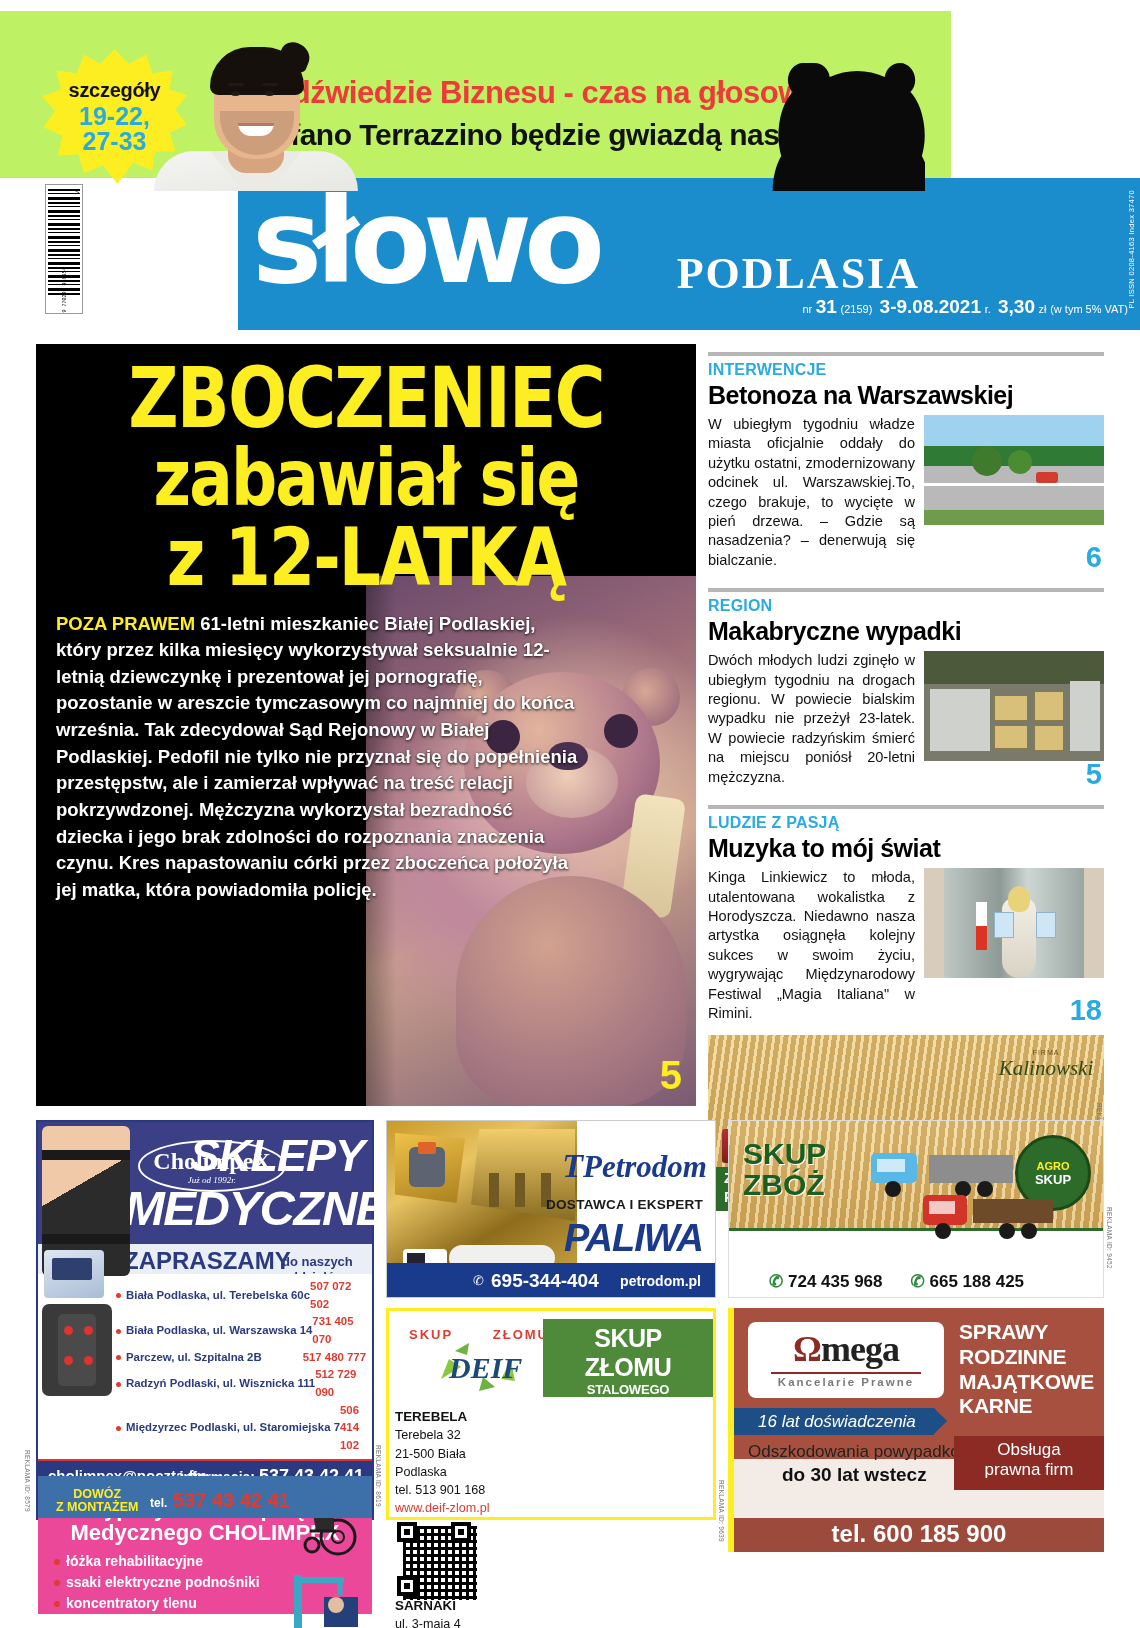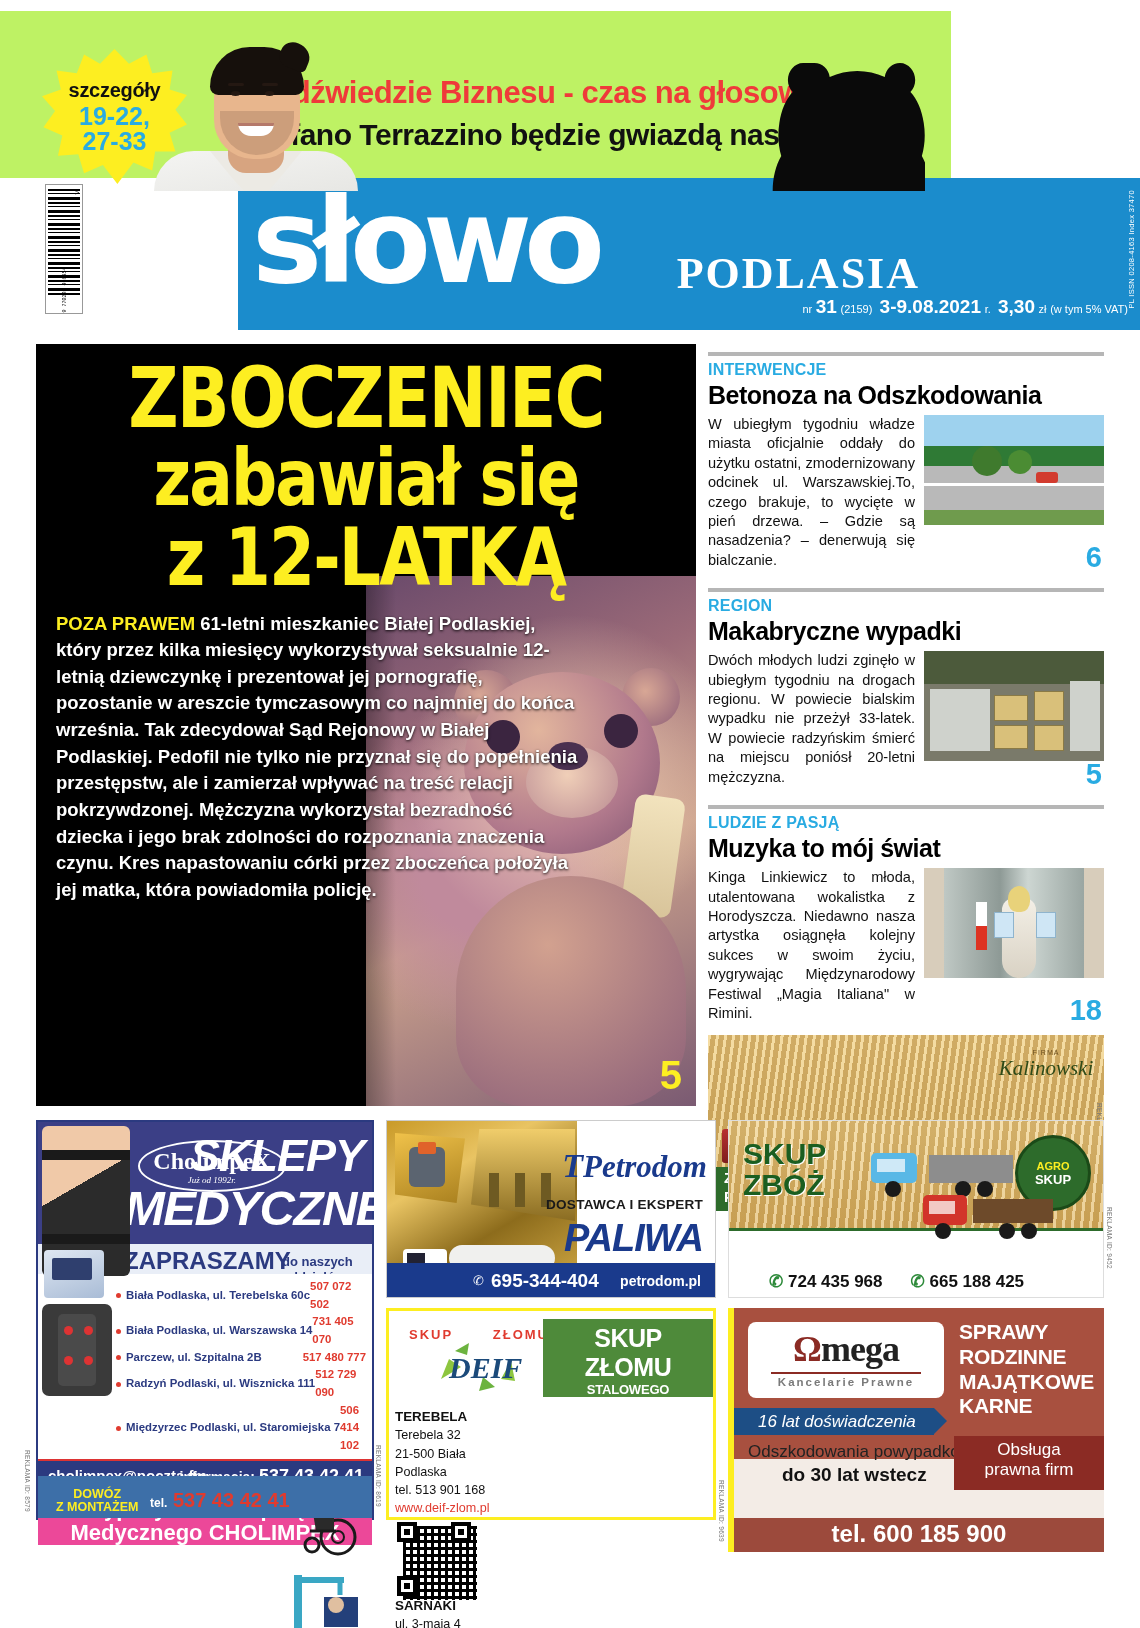--- a/index.html
+++ b/index.html
@@ -394,38 +394,38 @@
 
         <div class="lead-page">5</div>
       </div>
     </div>
 
     <div class="col-right">
 
       <div class="art">
         <div class="art-rule"></div>
         <div class="art-cat">INTERWENCJE</div>
-        <div class="art-title">Betonoza na Odszkodowania</div>
+        <div class="art-title">Betonoza na Warszawskiej</div>
         <div class="art-row">
           <div class="art-text">W ubiegłym tygodniu władze miasta oficjalnie oddały do użytku ostatni, zmodernizowany odcinek ul. Warszawskiej.To, czego brakuje, to wycięte w pień drzewa. – Gdzie są nasadzenia? – denerwują się bialczanie.</div>
           <div class="art-img img-road">
             <div class="tree"></div>
               <div class="tree2"></div>
               <div class="car"></div>
           </div>
         </div>
         <div class="art-page">6</div>
       </div>
 
       <div class="art">
         <div class="art-rule"></div>
         <div class="art-cat">REGION</div>
         <div class="art-title">Makabryczne wypadki</div>
         <div class="art-row">
-          <div class="art-text">Dwóch młodych ludzi zginęło w ubiegłym tygodniu na drogach regionu. W powiecie bialskim wypadku nie przeżył 33-latek. W powiecie radzyńskim śmierć na miejscu poniósł 20-letni mężczyzna.</div>
+          <div class="art-text">Dwóch młodych ludzi zginęło w ubiegłym tygodniu na drogach regionu. W powiecie bialskim wypadku nie przeżył 23-latek. W powiecie radzyńskim śmierć na miejscu poniósł 20-letni mężczyzna.</div>
           <div class="art-img img-wreck">
             <div class="metal" style="left:6px;top:38px;width:60px;height:62px;"></div>
             <div class="box" style="left:70px;top:44px;width:34px;height:26px;"></div>
             <div class="box" style="left:70px;top:74px;width:34px;height:24px;"></div>
             <div class="box" style="left:110px;top:40px;width:30px;height:30px;"></div>
             <div class="box" style="left:110px;top:74px;width:30px;height:26px;"></div>
             <div class="metal" style="left:146px;top:30px;width:30px;height:70px;"></div>
           </div>
         </div>
         <div class="art-page">5</div>
@@ -536,20 +536,34 @@
           <div class="em">cholimpex@poczta.fm</div>
           <div class="inf">
             <span>informacja:</span>
             <b>537 43 42 41</b>
           </div>
         </div>
 
         <div class="chol-rent">
           <div class="t1">Wypożyczalnie Sprzętu</div>
           <div class="t1">Medycznego CHOLIMPEX</div>
+          <ul>
+            <li>
+                <span class="dot"></span>
+                <span>łóżka rehabilitacyjne</span>
+              </li>
+            <li>
+                <span class="dot"></span>
+                <span>ssaki elektryczne  podnośniki</span>
+              </li>
+            <li>
+                <span class="dot"></span>
+                <span>koncentratory tlenu</span>
+              </li>
+          </ul>
           <div class="chol-wheel">
             <svg viewBox="0 0 74 62">
                 <circle cx="46" cy="42" r="17" fill="none" stroke="#1a1a1a" stroke-width="3"></circle>
                 <circle cx="46" cy="42" r="6" fill="none" stroke="#1a1a1a" stroke-width="2"></circle>
                 <path d="M20 12h22v24H24z" fill="#2a2a2a"></path>
                 <path d="M18 36h26" stroke="#1a1a1a" stroke-width="3"></path>
                 <circle cx="20" cy="50" r="7" fill="none" stroke="#1a1a1a" stroke-width="3"></circle>
               </svg>
           </div>
           <div class="chol-lift">

